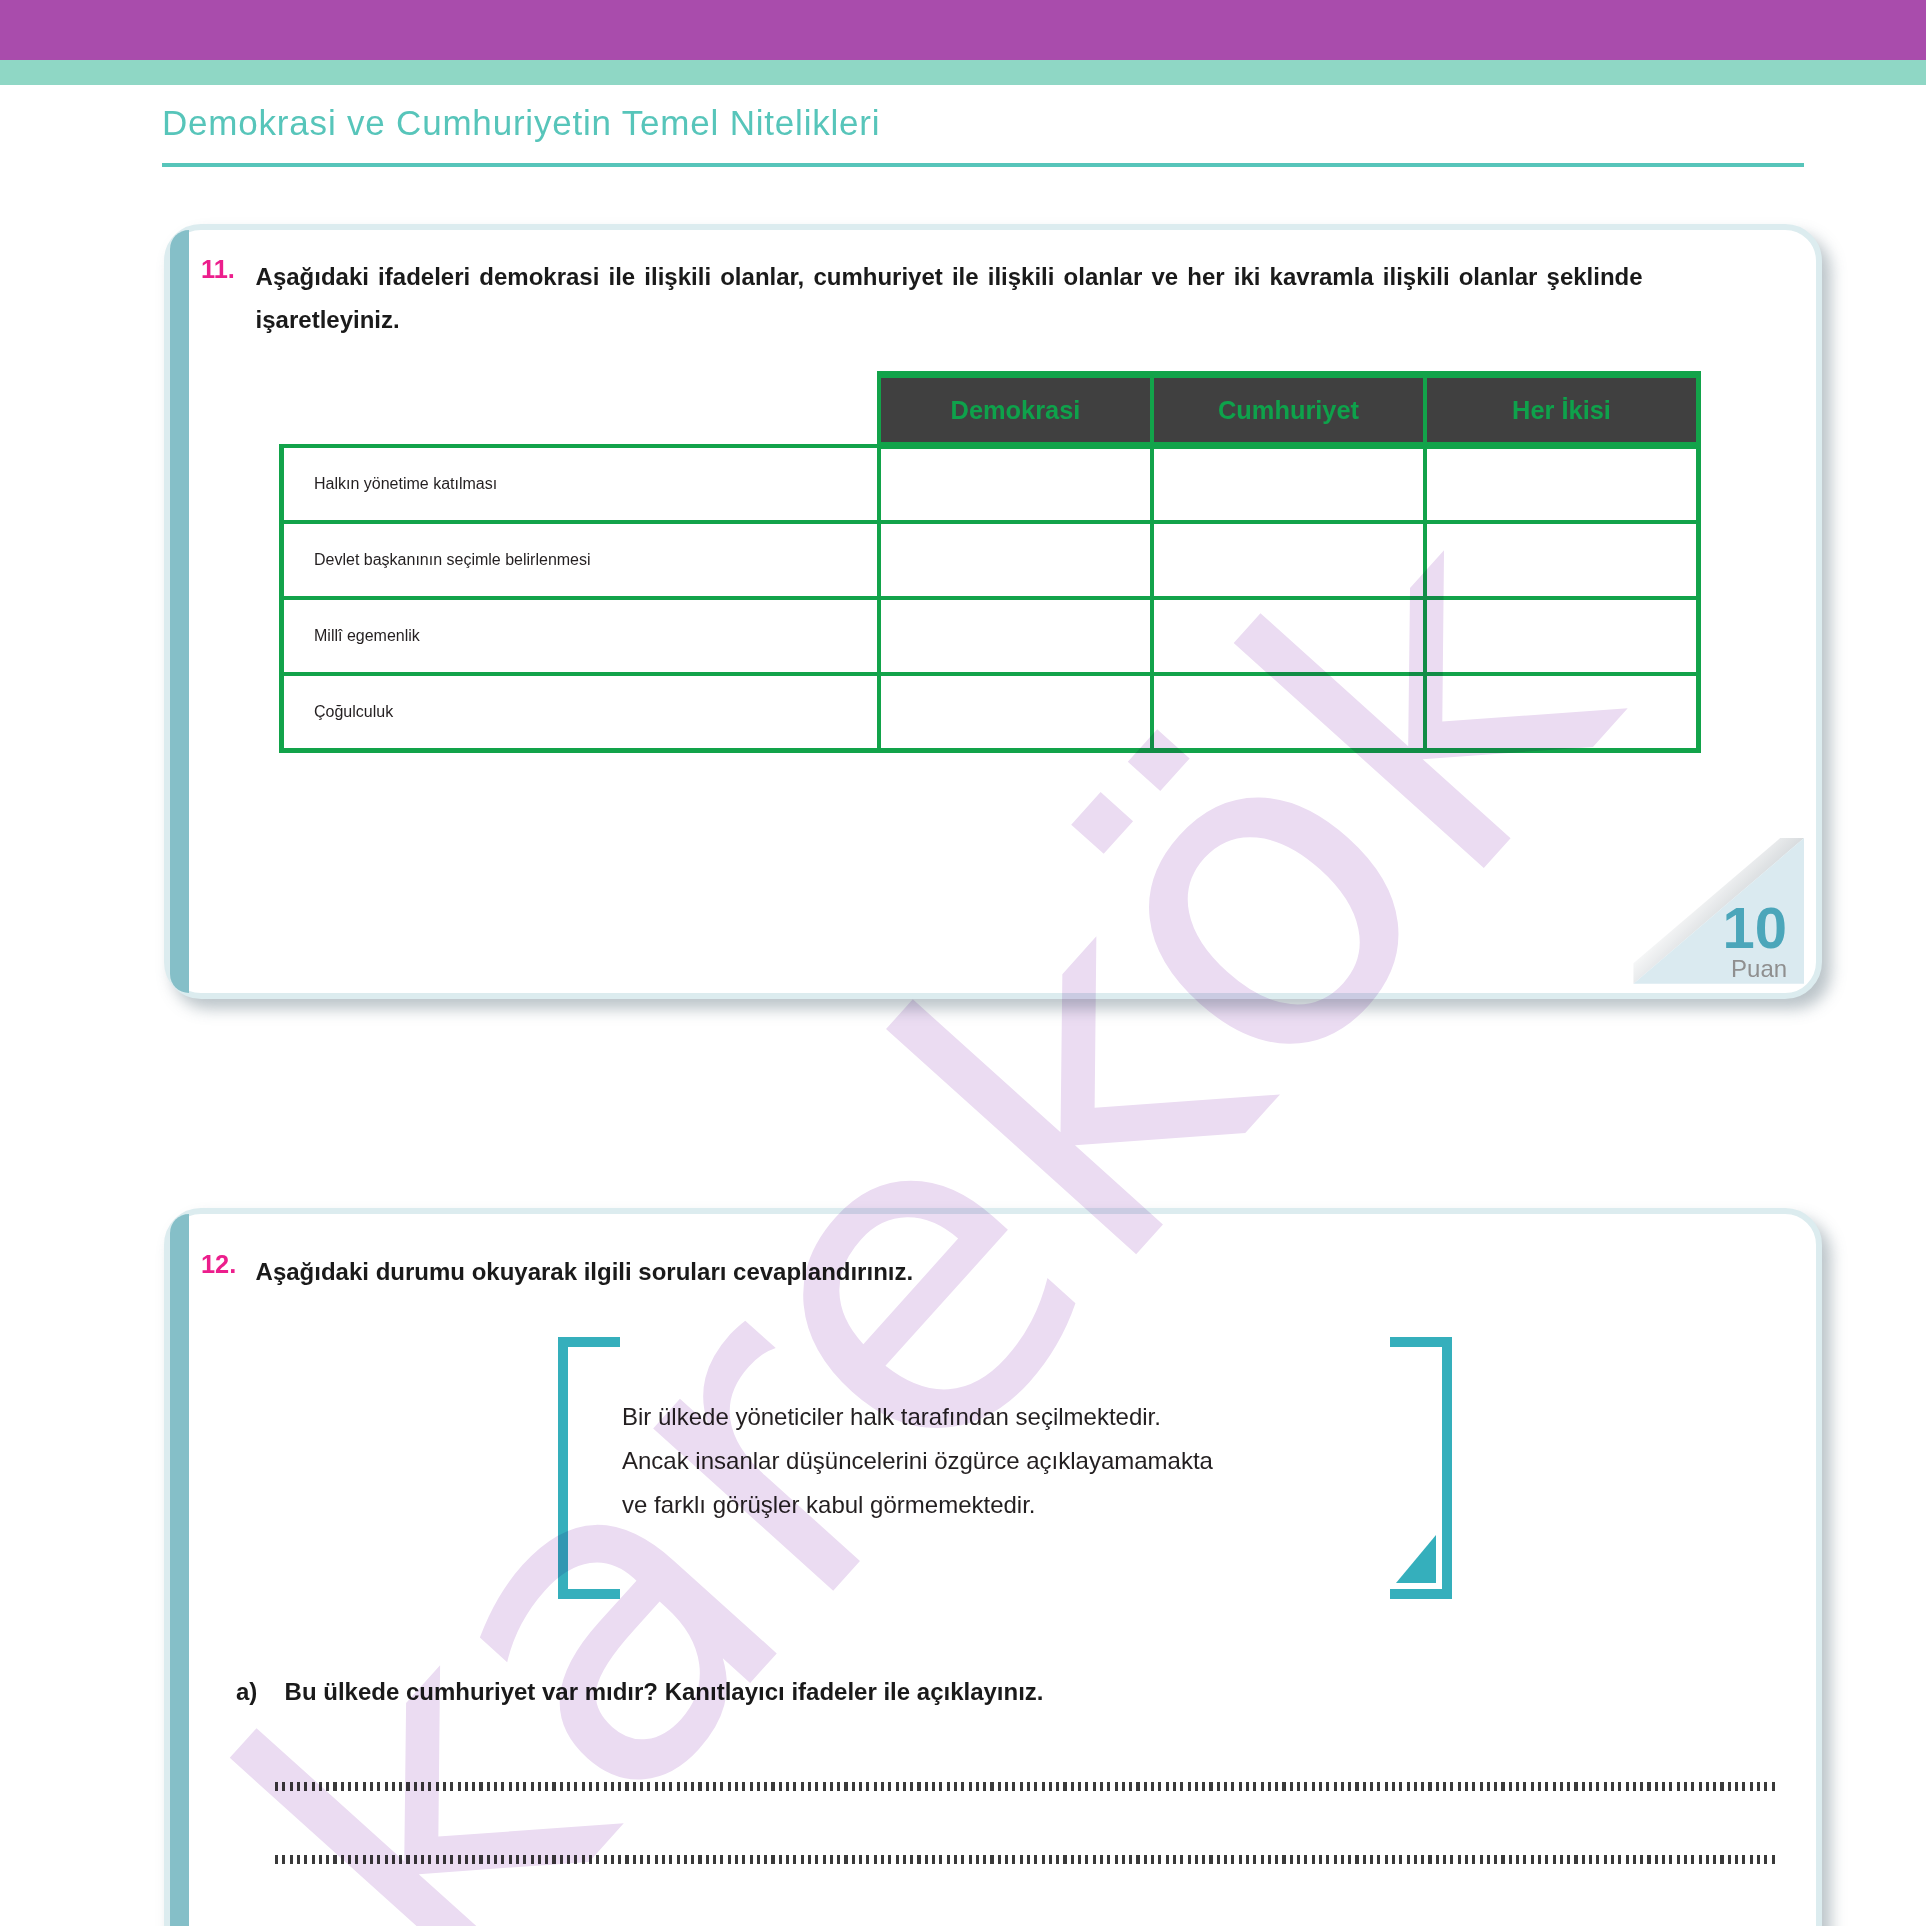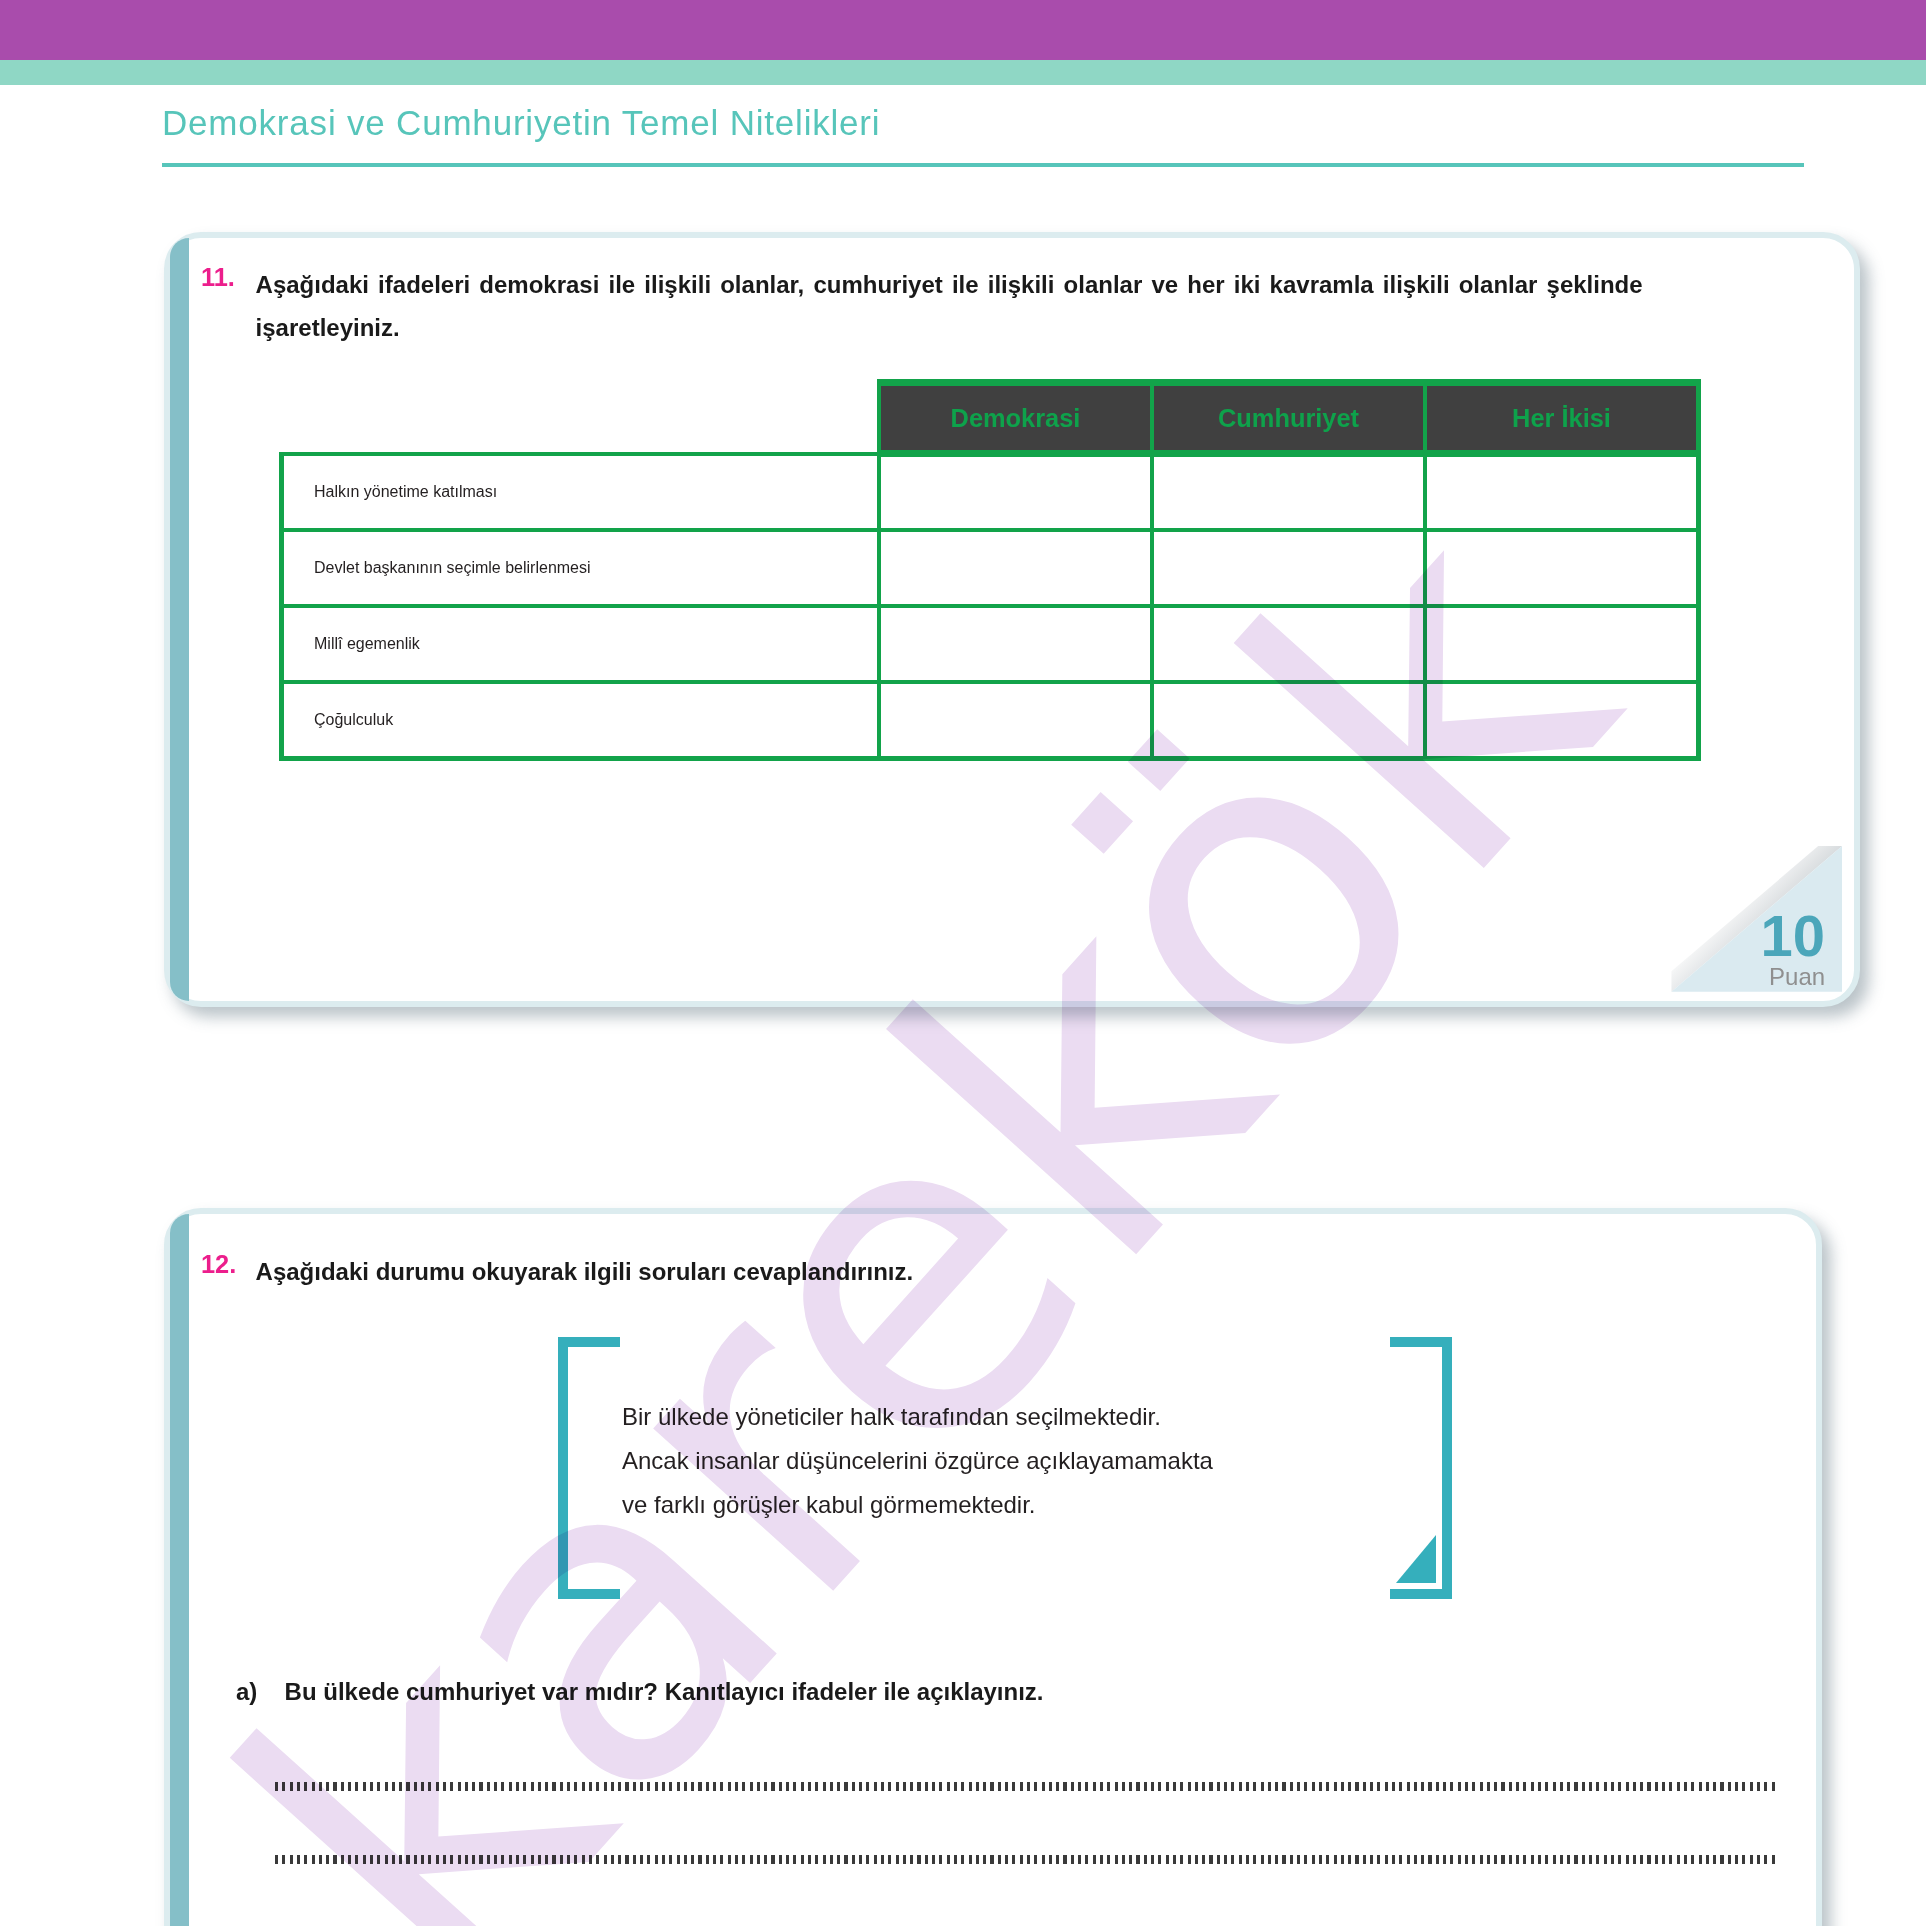--- a/index.html
+++ b/index.html
@@ -13,21 +13,21 @@
   
   .page-header{position:absolute;left:162px;top:103px;width:1642px;}
   .page-title{font-size:35px;letter-spacing:0.8px;color:#57C5BA;font-weight:400;}
   .title-rule{position:absolute;left:162px;top:163px;width:1642px;height:3.5px;background:#57C5BA;}
   
   .card{
     position:absolute;left:164px;width:1646px;background:#fff;
     border:6.2px solid #DCECEF;border-radius:37px;
     box-shadow:8.5px 10px 15.4px rgba(105,125,135,.45);
   }
-  .card1{top:232px;height:763px;padding-left:38px;}
+  .card1{top:224px;height:763px;}
   .card2{top:1208px;height:1119px;}
   .edge-strip{
     position:absolute;left:0;top:0;bottom:0;width:18.5px;background:#85BFC8;
     border-radius:31px 0 0 31px;
   }
   
   .q-row{position:absolute;display:flex;gap:11.6px;z-index:3;}
   .q-num{font-size:25.4px;font-weight:bold;color:#EC1E8C;white-space:nowrap;width:43px;flex:0 0 auto;}
   .q-text{font-size:24px;font-weight:bold;line-height:43px;color:#1a1a1a;text-align:justify;}
   .q-row-1{left:31px;top:25px;width:1442px;}

